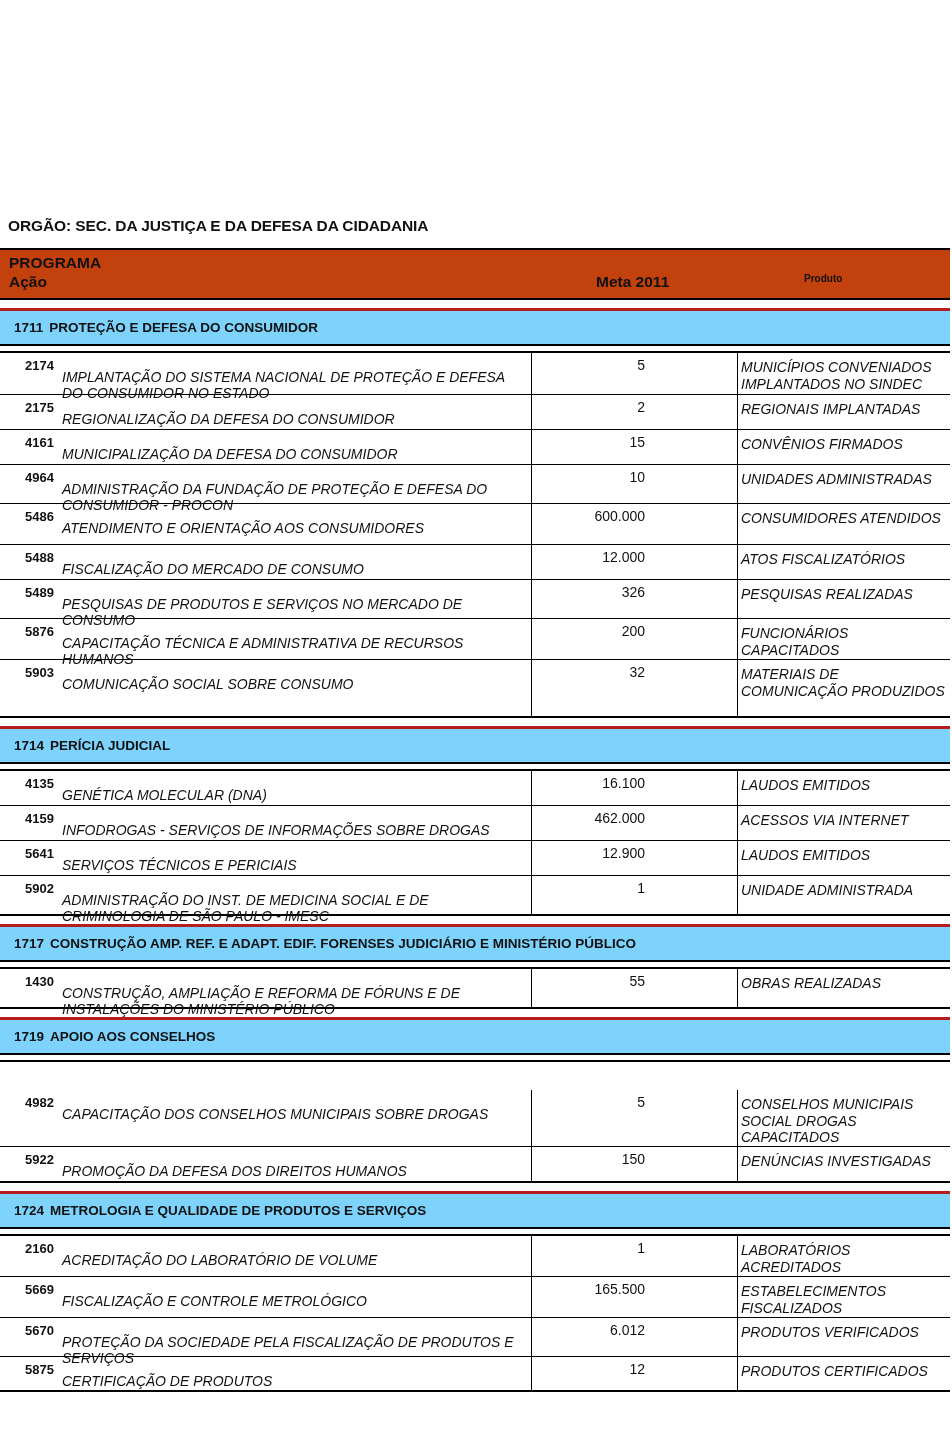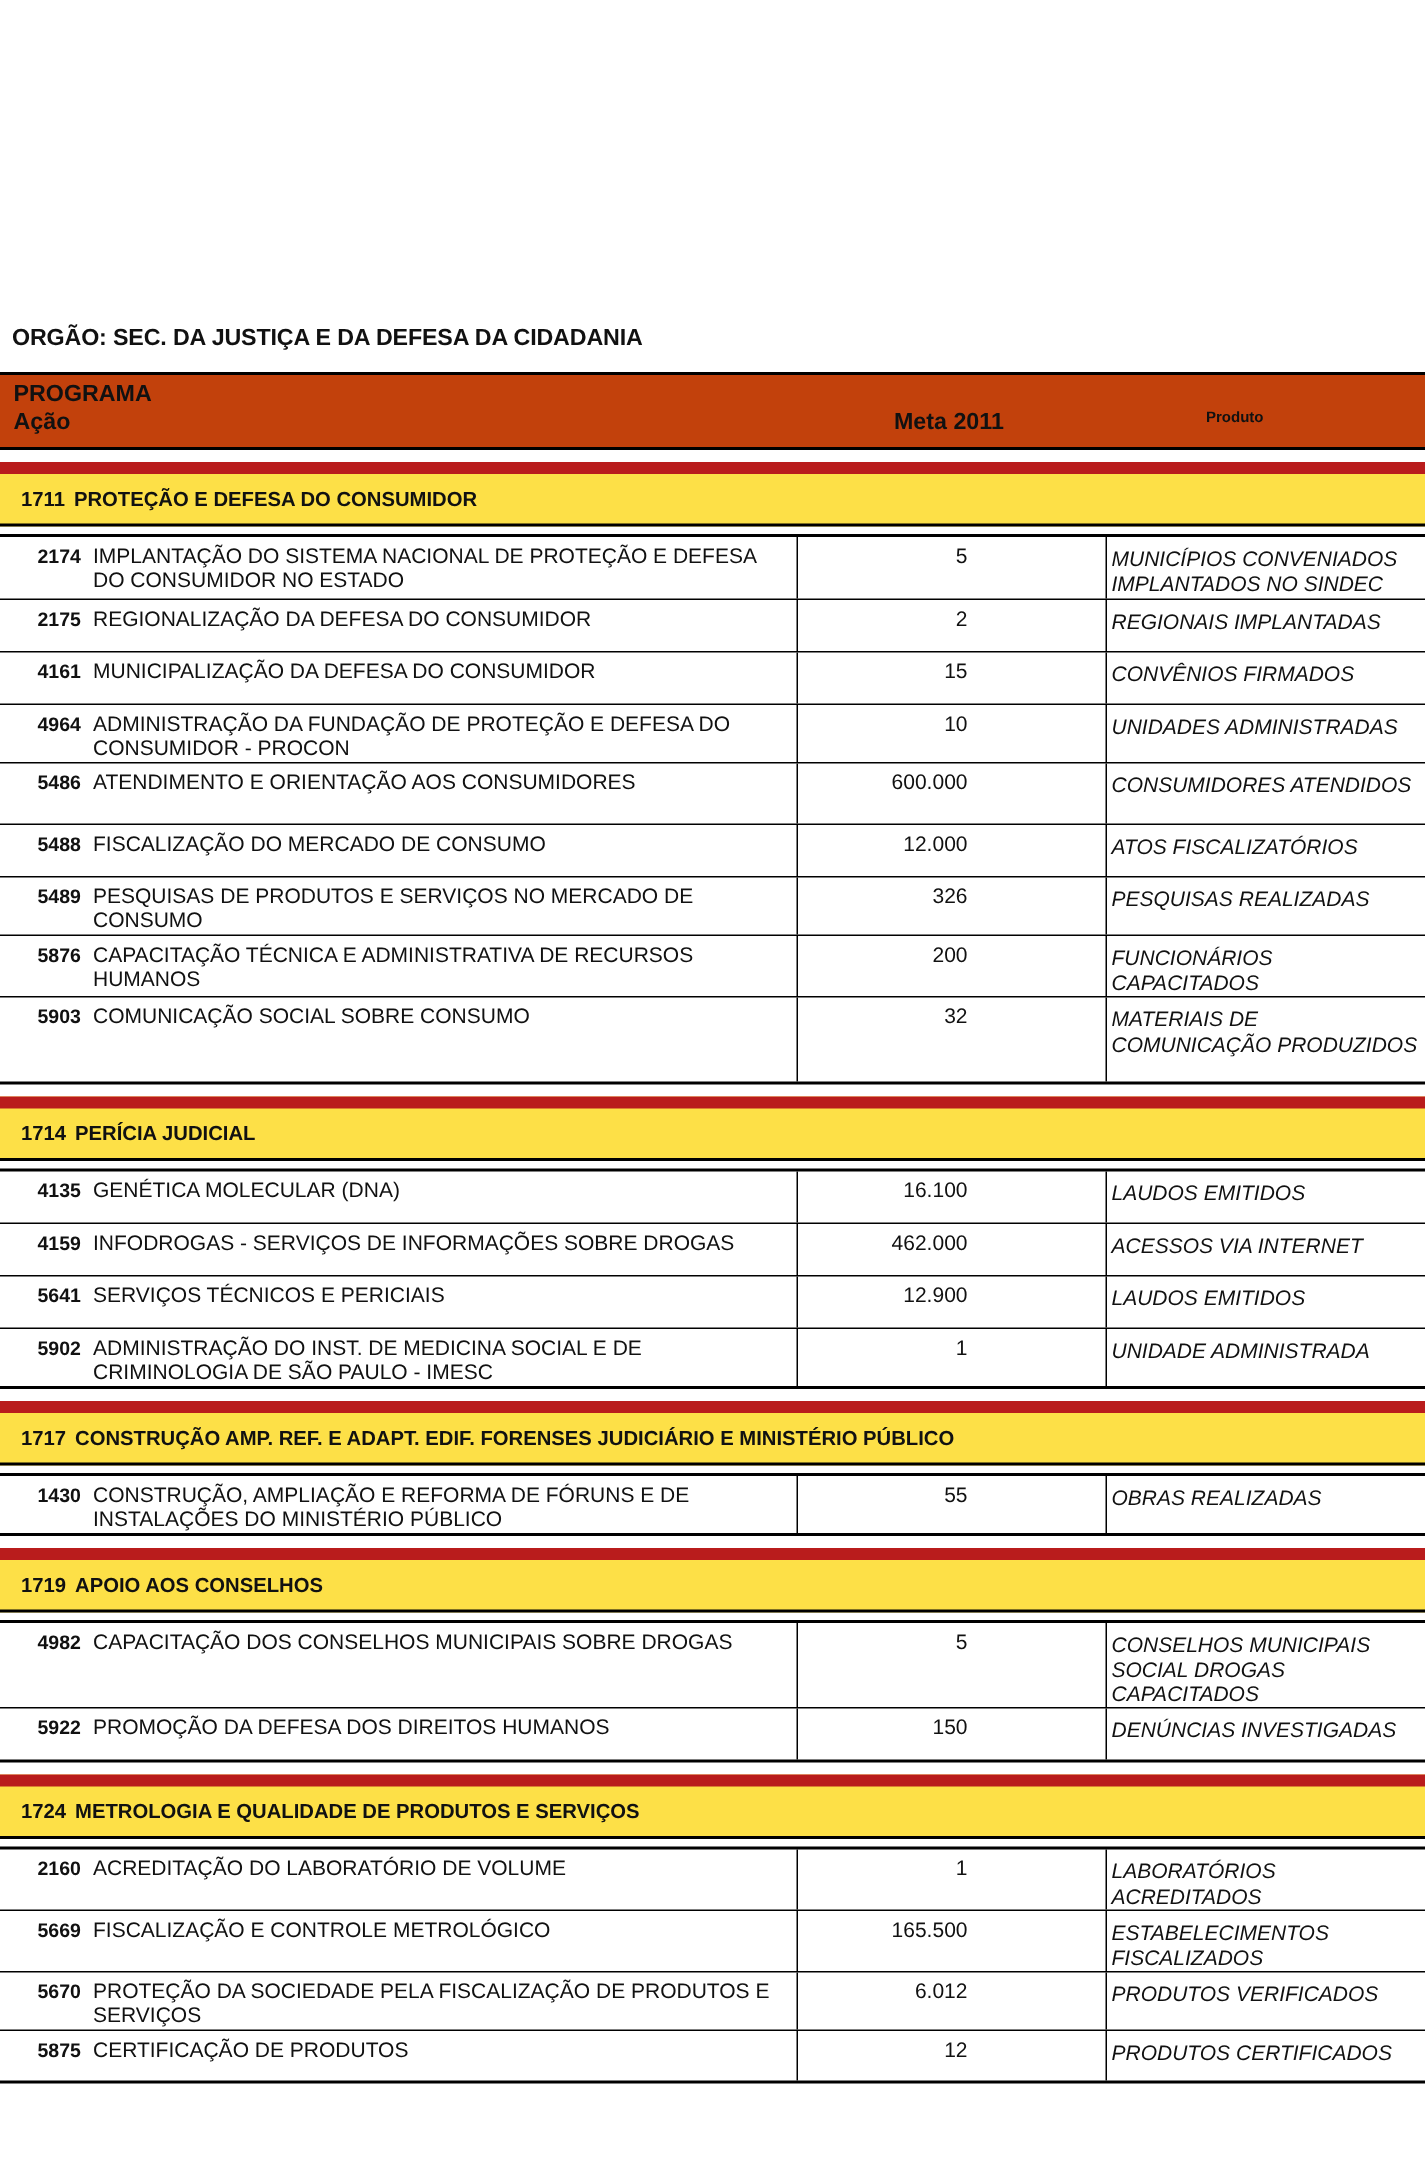--- a/index.html
+++ b/index.html
@@ -6,29 +6,29 @@
   body { width: 952px; height: 1438px; position: relative; overflow: hidden;
          font-family: "Liberation Sans", "DejaVu Sans", sans-serif; color: #111; }
   .org-title { position: absolute; left: 8px; top: 217px; font-size: 15.5px; font-weight: bold; letter-spacing: -0.1px; }
   .table { position: absolute; left: 0; top: 248px; width: 950px; }
   .head { background: #c2410c; border-top: 2px solid #000; border-bottom: 2px solid #000;
           height: 48px; position: relative; }
   .head .prog { position: absolute; left: 9px; top: 4px; font-size: 15.5px; font-weight: bold; }
   .head .acao { position: absolute; left: 9px; top: 23px; font-size: 15.5px; font-weight: bold; }
   .head .meta { position: absolute; left: 596px; top: 23px; font-size: 15.5px; font-weight: bold; }
   .head .prod { position: absolute; left: 804px; top: 23px; font-size: 10px; font-weight: bold; }
-  .band { background: #fde047; border-top: 8px solid #b91c1c; border-bottom: 2px solid #000;
+  .band { background: #7dd3fc; border-top: 3px solid #b91c1c; border-bottom: 2px solid #000;
           margin-top: 8px; height: 33px; position: relative; }
   .band .bt { position: absolute; left: 14px; top: 9px; font-size: 13.5px; font-weight: bold; white-space: nowrap; }
   .band .bt .code { margin-right: 6px; }
   .rows { margin-top: 5px; border-top: 2px solid #000; }
   .row { display: flex; border-bottom: 1px solid #000; position: relative; }
   .row:last-child { border-bottom: 2px solid #000; }
   .c-code { width: 54px; padding: 5px 0 0 25px; font-size: 13px; font-weight: bold; flex: none; box-sizing: border-box; }
-  .c-desc { width: 477px; padding: 4px 14px 2px 8px; font-size: 14px; line-height: 16px; flex: none; box-sizing: border-box; }
+  .c-desc { width: 477px; padding: 16px 14px 2px 8px; font-size: 14px; font-style: italic; line-height: 16px; flex: none; box-sizing: border-box; }
   .c-meta { width: 207px; border-left: 1px solid #000; border-right: 1px solid #000; padding: 4px 92px 0 0;
             text-align: right; font-size: 14px; flex: none; box-sizing: border-box; }
   .c-prod { flex: 1; padding: 6px 4px 2px 3px; font-size: 14px; font-style: italic; line-height: 16.5px; }
 </style>
 </head>
 <body>
 
 <div class="org-title">ORGÃO: SEC. DA JUSTIÇA E DA DEFESA DA CIDADANIA</div>
 
 <div class="table">
@@ -142,21 +142,21 @@
     <div class="c-meta">55</div>
     <div class="c-prod">OBRAS REALIZADAS</div>
   </div>
         </div>
   </div>
       <div class="program">
     <div class="band">
       <span class="bt"><span class="code">1719</span><span class="pname">APOIO AOS CONSELHOS</span></span>
     </div>
     <div class="rows">
-          <div class="row" style="height: 56px;">
+          <div class="row" style="height: 56px; margin-top: 28px;">
     <div class="c-code">4982</div>
     <div class="c-desc">CAPACITAÇÃO DOS CONSELHOS MUNICIPAIS SOBRE DROGAS</div>
     <div class="c-meta">5</div>
     <div class="c-prod">CONSELHOS MUNICIPAIS SOCIAL DROGAS CAPACITADOS</div>
   </div>
           <div class="row" style="height: 34px;">
     <div class="c-code">5922</div>
     <div class="c-desc">PROMOÇÃO DA DEFESA DOS DIREITOS HUMANOS</div>
     <div class="c-meta">150</div>
     <div class="c-prod">DENÚNCIAS INVESTIGADAS</div>

